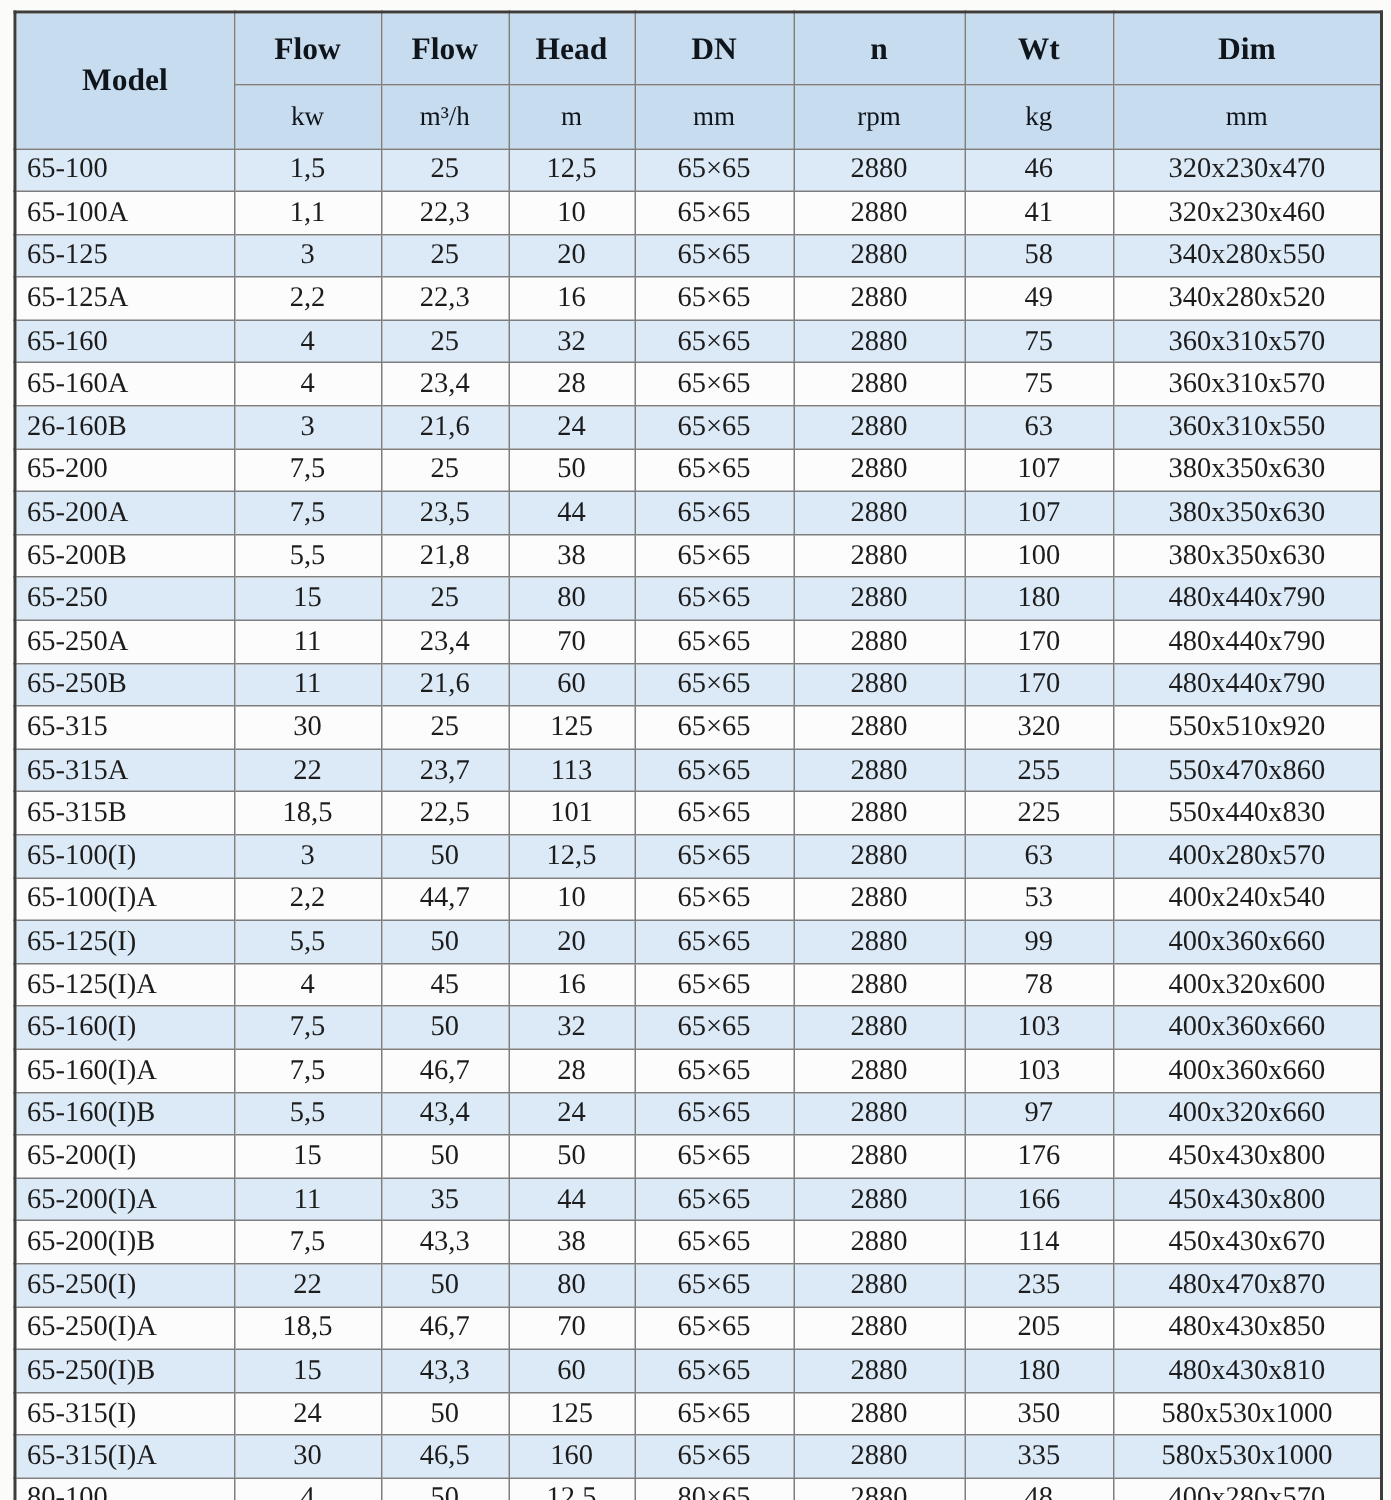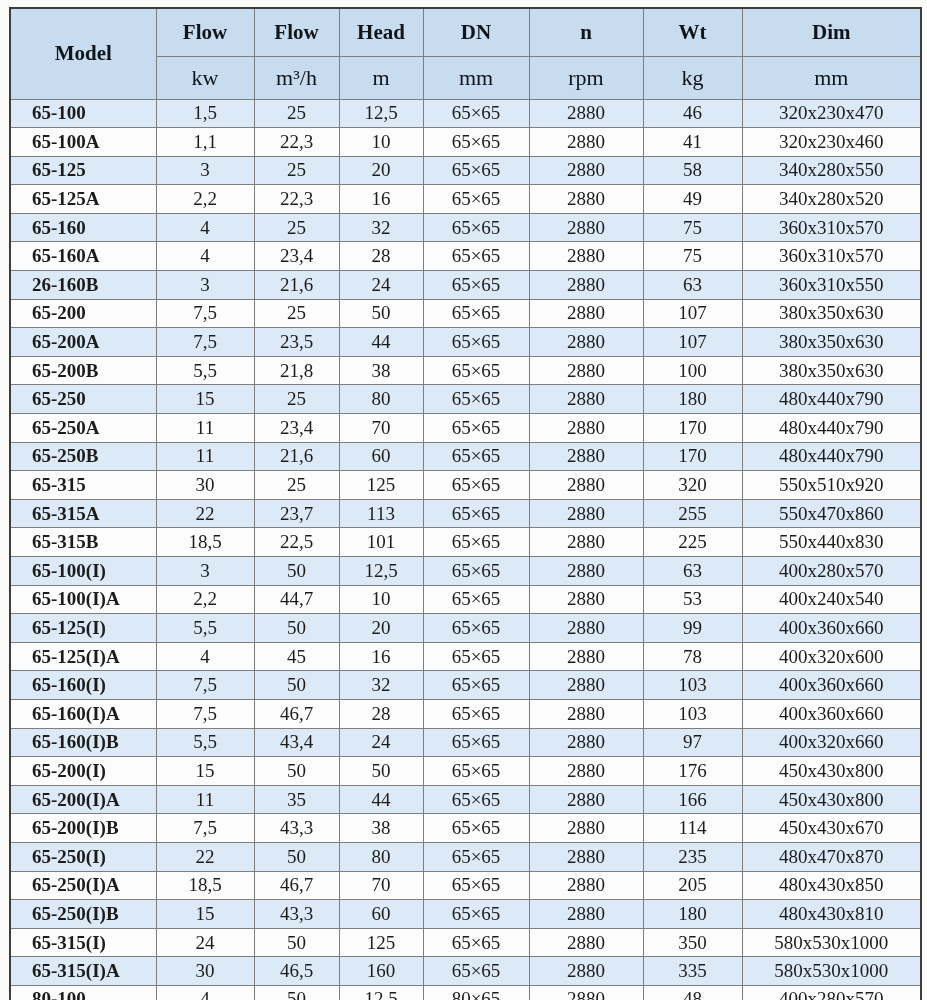--- a/index.html
+++ b/index.html
@@ -34,36 +34,35 @@
     background: var(--header-bg, #c7dcef);
     font-weight: bold;
     font-size: 21px;
     text-align: center;
     color: #10151c;
   }
   thead tr.title-row { height: 48px; }
   thead tr.units-row { height: 43px; }
   thead tr.units-row th {
     font-weight: normal;
-    font-size: 22px;
+    font-size: 18px;
   }
   tbody tr { height: 28.6px; }
   tbody td {
     font-size: 19px;
     text-align: center;
     background: var(--row-bg, #fcfcfd);
     color: var(--text, #1c1c1c);
   }
   tbody tr.alt td {
     background: var(--row-alt-bg, #dce9f6);
   }
   tbody td.c0 {
     text-align: left;
-    padding-left: 21px;
-    font-weight: bold;
+    padding-left: 7px;
   }
   col.w0 { width: 146px; }
   col.w1 { width: 98px; }
   col.w2 { width: 85px; }
   col.w3 { width: 84px; }
   col.w4 { width: 106px; }
   col.w5 { width: 114px; }
   col.w6 { width: 99px; }
   col.w7 { width: 179px; }
 </style>

